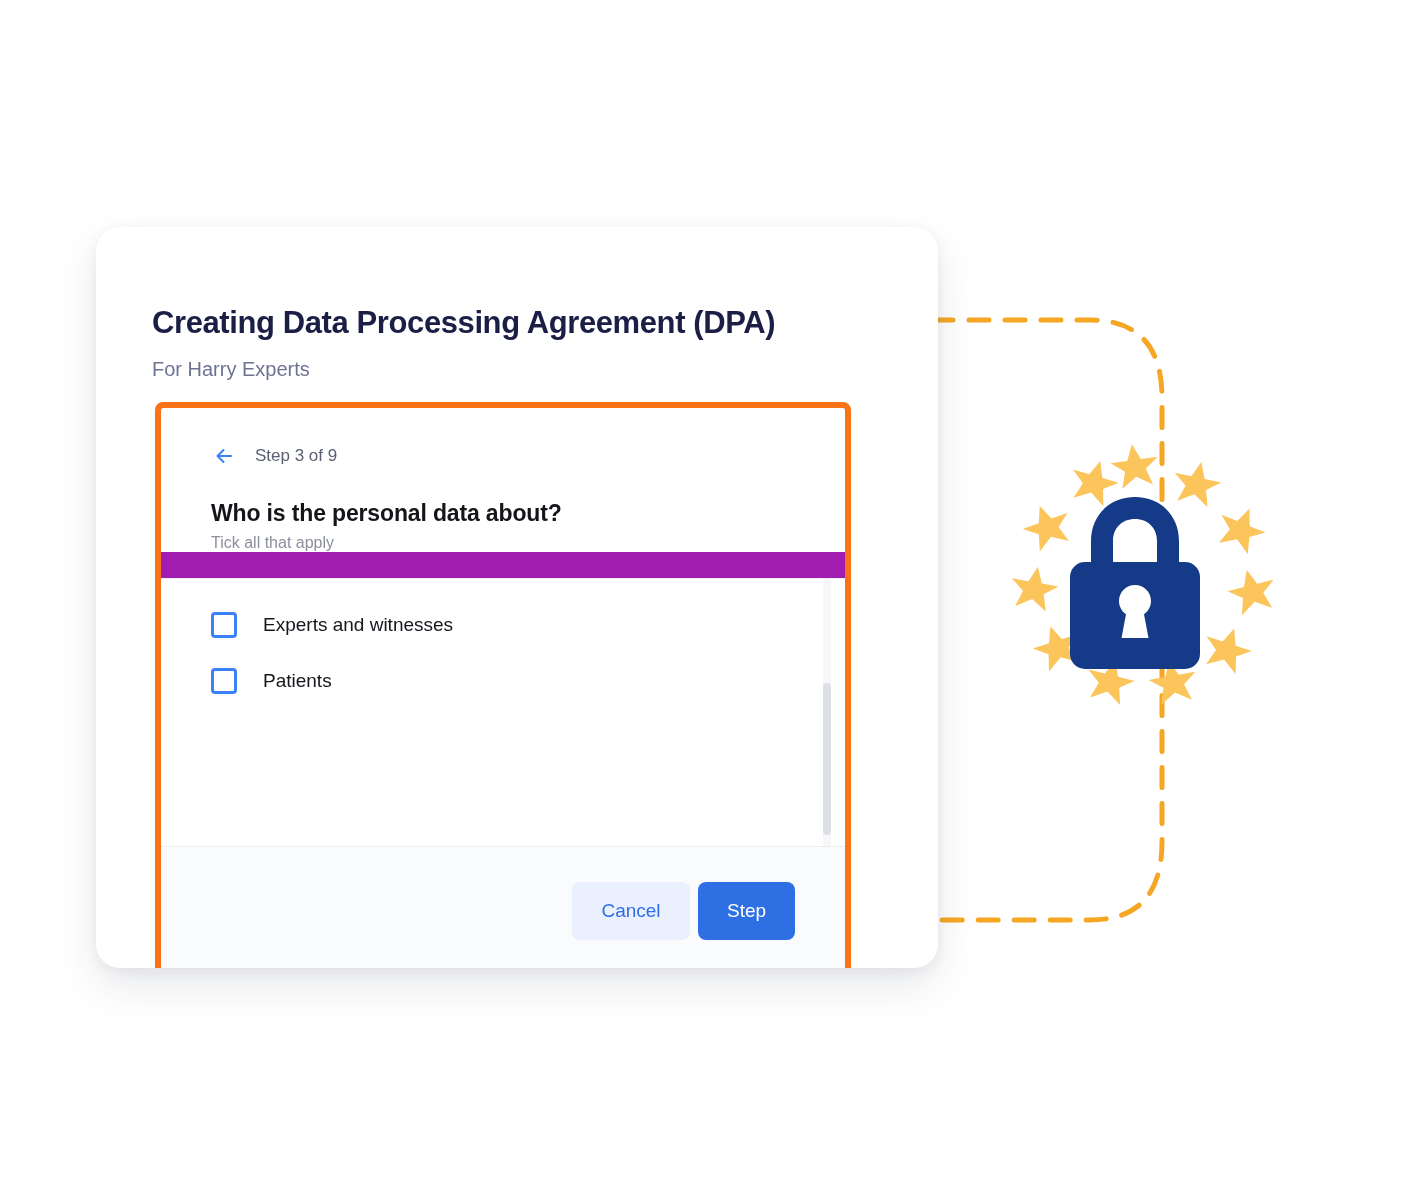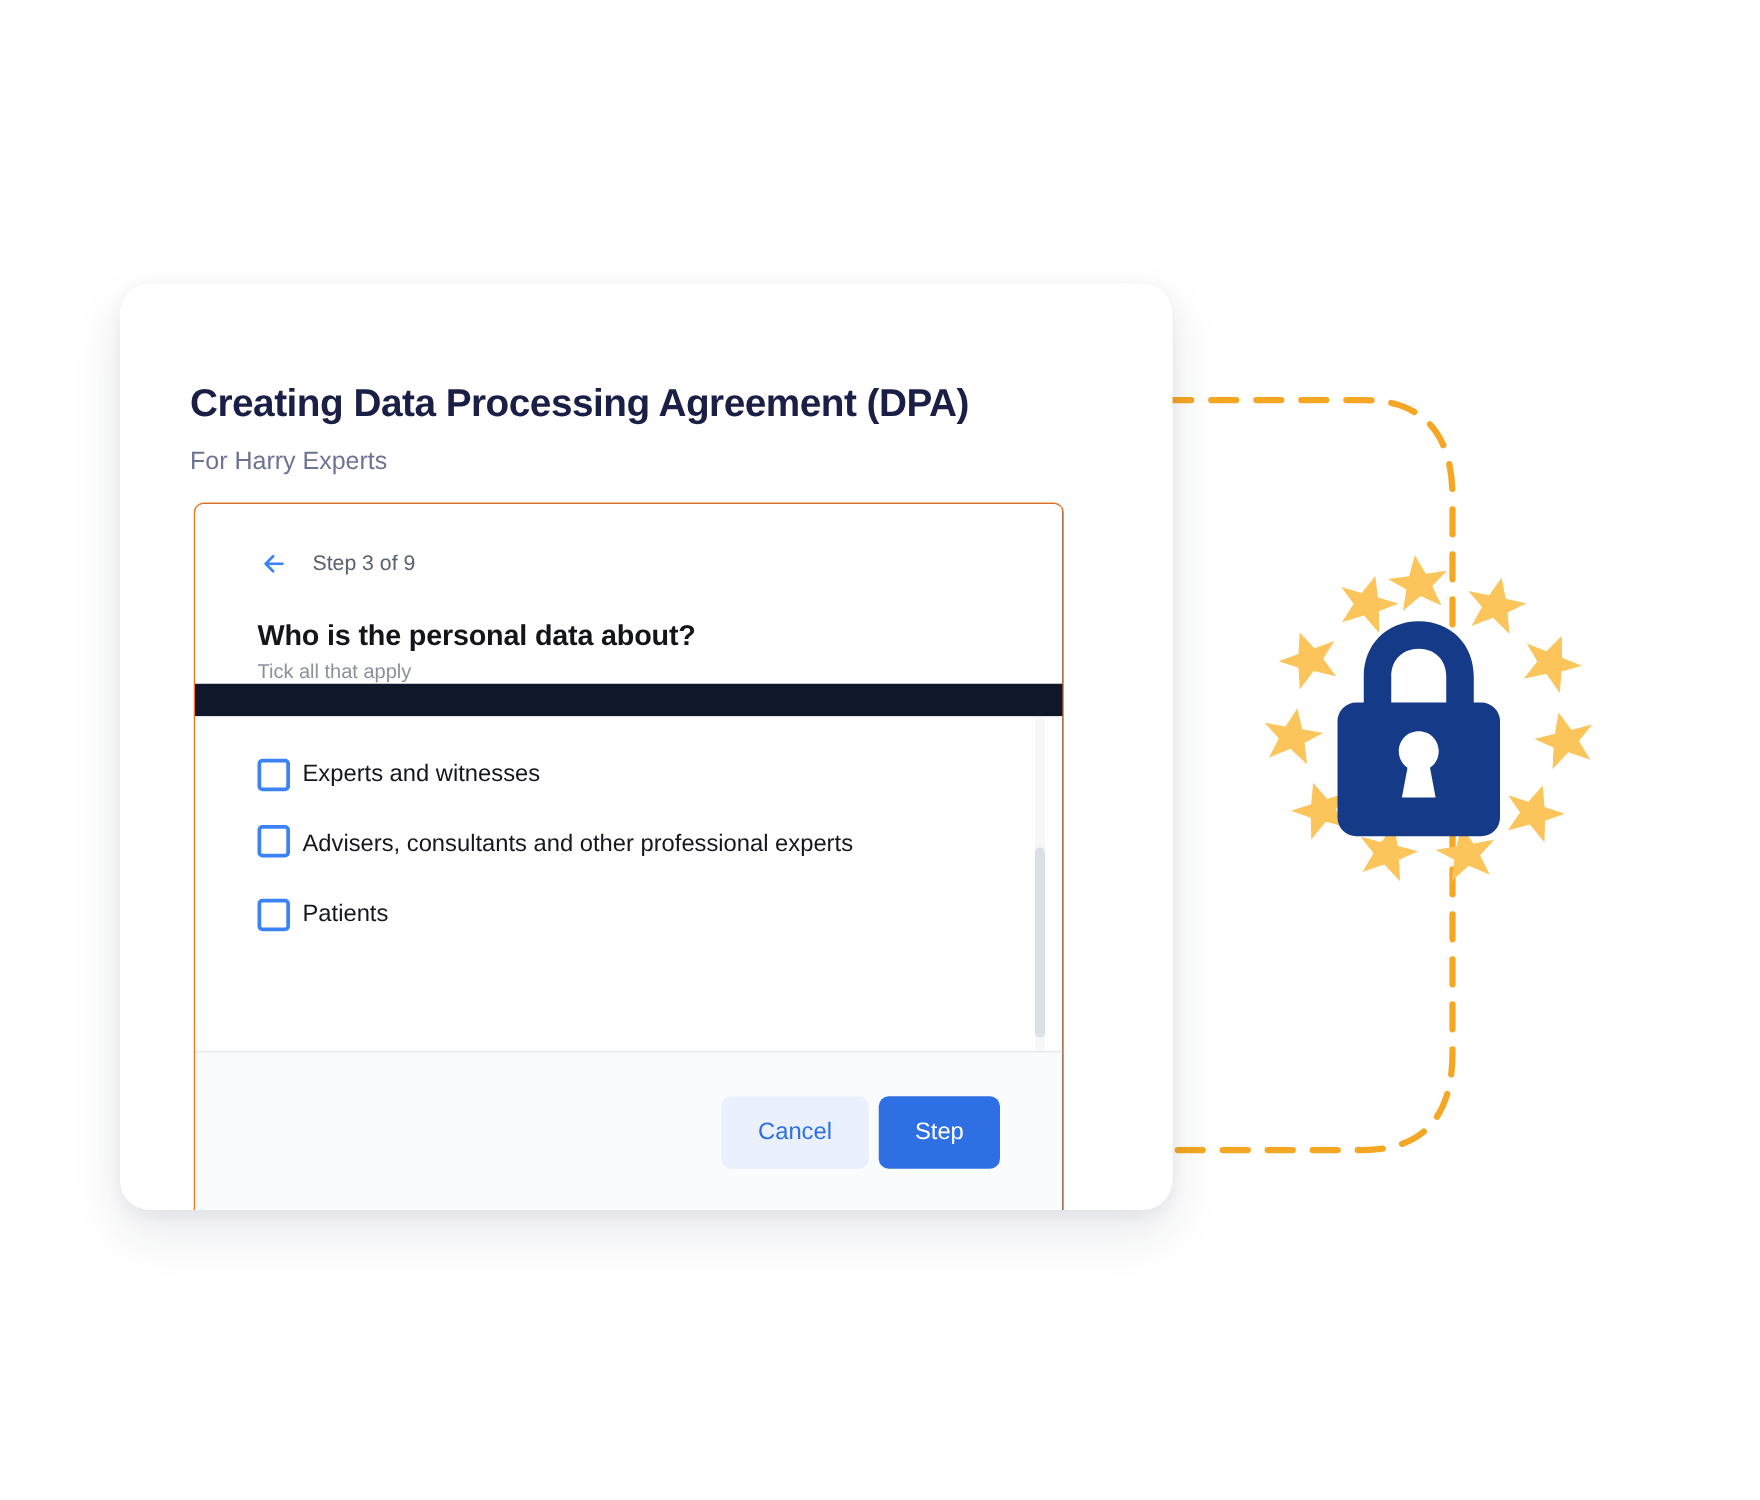--- a/index.html
+++ b/index.html
@@ -73,22 +73,22 @@
     white-space: nowrap;
   }
 
   
   #wizard-panel {
     position: absolute;
     left: 59px;
     top: 175px;
     width: 696px;
     height: 600px;
-    background: #0f172a;
-    border: 1px solid #f97316;
+    background: #a21caf;
+    border: 6px solid #f97316;
     border-radius: 8px;
     overflow: hidden;
   }
 
   .panel-head {
     padding: 34px 50px 0 50px;
     background: #ffffff;
   }
 
   .step-row {
@@ -136,21 +136,21 @@
     border-top: 1px solid #eef0f4;
     height: 268px;
     padding: 18px 50px 6px 50px;
     overflow: hidden;
     background: #ffffff;
   }
 
   .option-row {
     display: flex;
     align-items: flex-start;
-    gap: 10px;
+    gap: 26px;
     min-height: 56px;
     padding: 10px 0;
     cursor: pointer;
   }
 
   .option-row.single { align-items: center; }
 
   .checkbox {
     flex: 0 0 auto;
     width: 26px;
@@ -305,24 +305,20 @@
 
       </div>
 
       <div id="options-list">
 
         <label class="option-row single">
           <span class="checkbox"></span>
           <span class="option-label">Experts and witnesses</span>
         </label>
 
-        <label class="option-row">
-          <span class="checkbox"></span>
-          <span class="option-label">Advisers, consultants and other professional experts</span>
-        </label>
 
         <label class="option-row single">
           <span class="checkbox"></span>
           <span class="option-label">Patients</span>
         </label>
 
         <div id="list-scrollbar-track">
           <div id="list-scrollbar-thumb"></div>
         </div>
 

